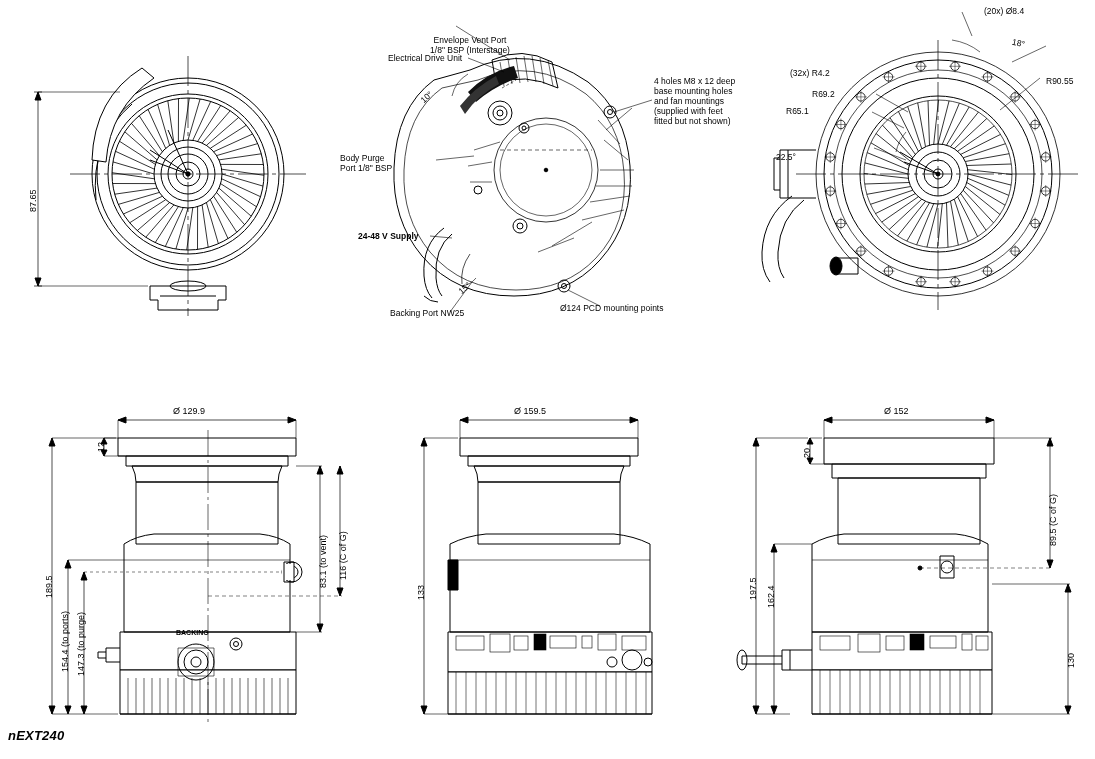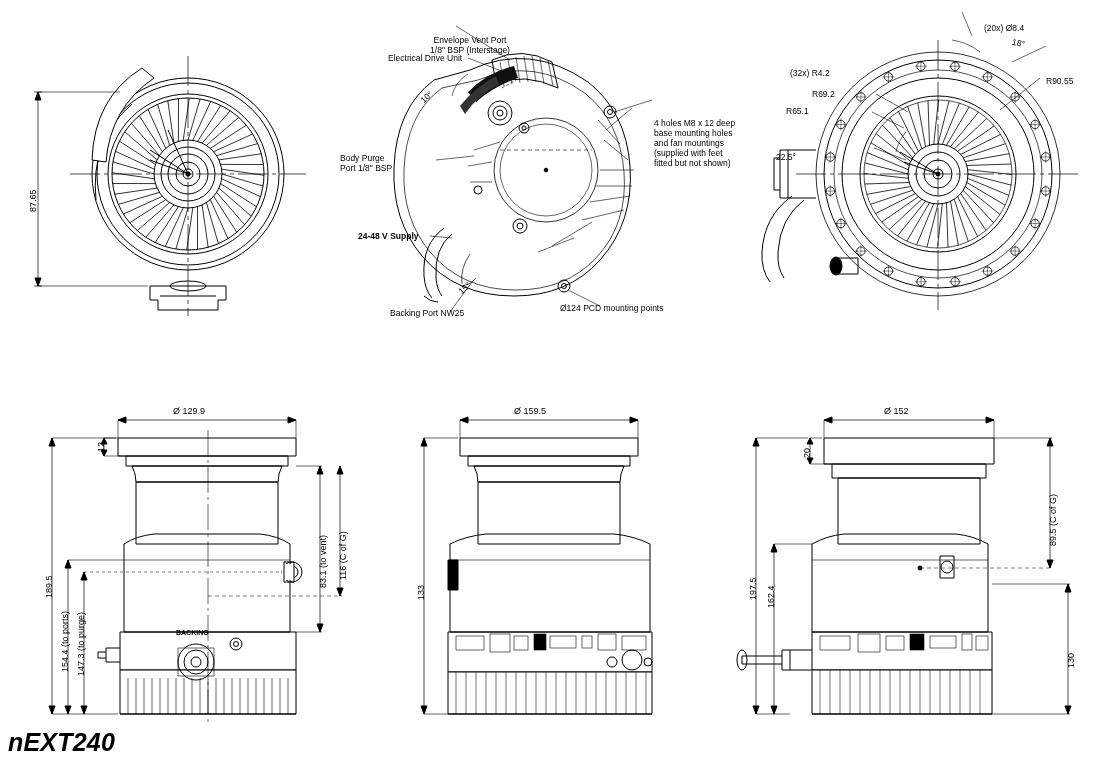--- a/index.html
+++ b/index.html
@@ -5,21 +5,21 @@
   html,body{margin:0;padding:0;background:#ffffff;}
   body{width:1095px;height:759px;position:relative;overflow:hidden;
        font-family:"Liberation Sans", sans-serif;color:#000;}
   .sheet{position:absolute;left:0;top:0;width:1095px;height:759px;}
   svg{position:absolute;left:0;top:0;}
   .lbl{position:absolute;font-size:8.5px;line-height:10px;color:#000;white-space:pre;}
   .lbl.c{text-align:center;margin-top:25px;}
   .lbl.r{text-align:left;}
   .dim{position:absolute;font-size:9px;line-height:10px;white-space:nowrap;}
   .vert{transform-origin:0 0;transform:rotate(-90deg);}
-  .model{position:absolute;left:8px;top:728px;font-size:25px;font-style:italic;font-weight:bold;
+  .model{position:absolute;left:8px;top:728px;font-size:13px;font-style:italic;font-weight:bold;
          font-family:"Liberation Sans", sans-serif;letter-spacing:.2px;}
 </style>
 </head>
 <body>
 
 <div class="sheet">
 
 <svg width="1095" height="759" viewBox="0 0 1095 759">
   <g stroke="#000" fill="none" stroke-width="1">
 
@@ -562,30 +562,30 @@
 
 <div class="dim vert" style="left:28px;top:212px;">87.65</div>
 
 <div class="lbl c" style="left:410px;top:10px;width:120px;">Envelope Vent Port
 1/8" BSP (Interstage)</div>
 <div class="lbl" style="left:388px;top:53px;width:120px;">Electrical Drive Unit</div>
 <div class="lbl r" style="left:340px;top:153px;width:92px;">Body Purge
 Port 1/8" BSP</div>
 <div class="lbl" style="left:358px;top:231px;width:90px;font-weight:bold;">24-48 V Supply</div>
 <div class="lbl" style="left:390px;top:308px;width:120px;">Backing Port NW25</div>
-<div class="lbl" style="left:654px;top:76px;width:102px;margin-top:42px;">4 holes M8 x 12 deep
+<div class="lbl" style="left:654px;top:76px;width:102px;">4 holes M8 x 12 deep
 base mounting holes
 and fan mountings
 (supplied with feet
 fitted but not shown)</div>
 <div class="lbl" style="left:560px;top:303px;width:140px;">Ø124 PCD mounting points</div>
 <div class="lbl" style="left:420px;top:92px;transform:rotate(-42deg);">10°</div>
 <div class="lbl" style="left:458px;top:283px;transform:rotate(-40deg);">15°</div>
 
-<div class="lbl" style="left:972px;top:23px;padding-left:12px;">(20x) Ø8.4</div>
+<div class="lbl" style="left:972px;top:6px;padding-left:12px;">(20x) Ø8.4</div>
 <div class="lbl" style="left:790px;top:68px;">(32x) R4.2</div>
 <div class="lbl" style="left:812px;top:89px;">R69.2</div>
 <div class="lbl" style="left:786px;top:106px;">R65.1</div>
 <div class="lbl" style="left:1046px;top:76px;text-align:center;">R90.55</div>
 <div class="lbl" style="left:1012px;top:38px;transform:rotate(12deg);">18°</div>
 <div class="lbl" style="left:776px;top:152px;">22.5°</div>
 
 <div class="dim" style="left:173px;top:406px;">Ø 129.9</div>
 <div class="dim vert" style="left:96px;top:452px;">12</div>
 <div class="dim vert" style="left:44px;top:598px;">189.5</div>

